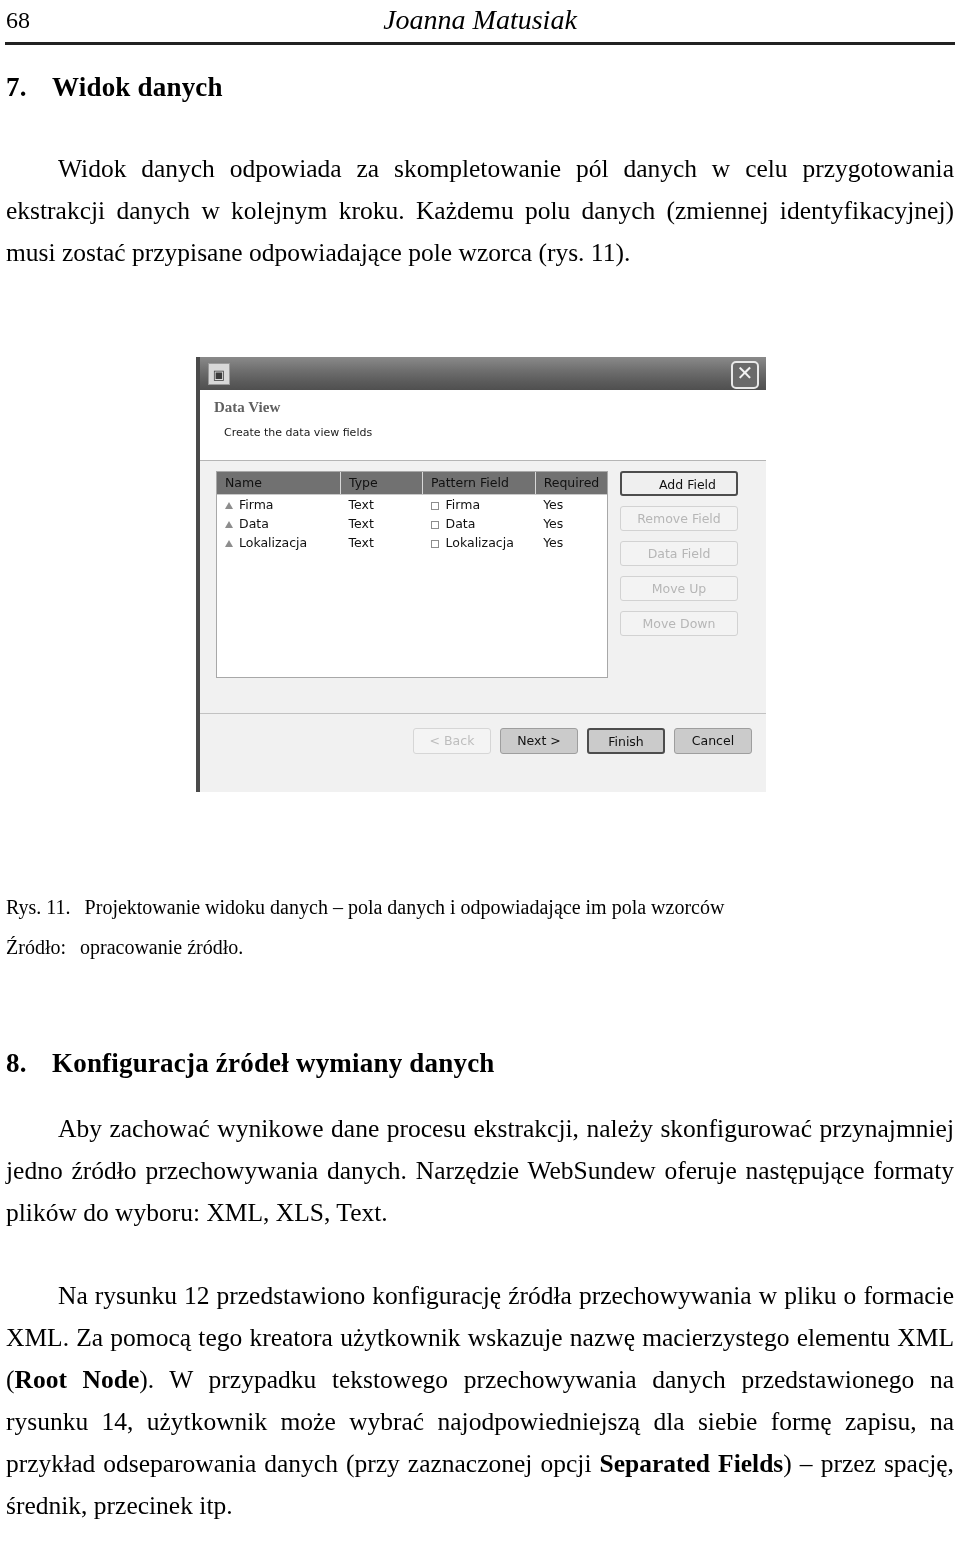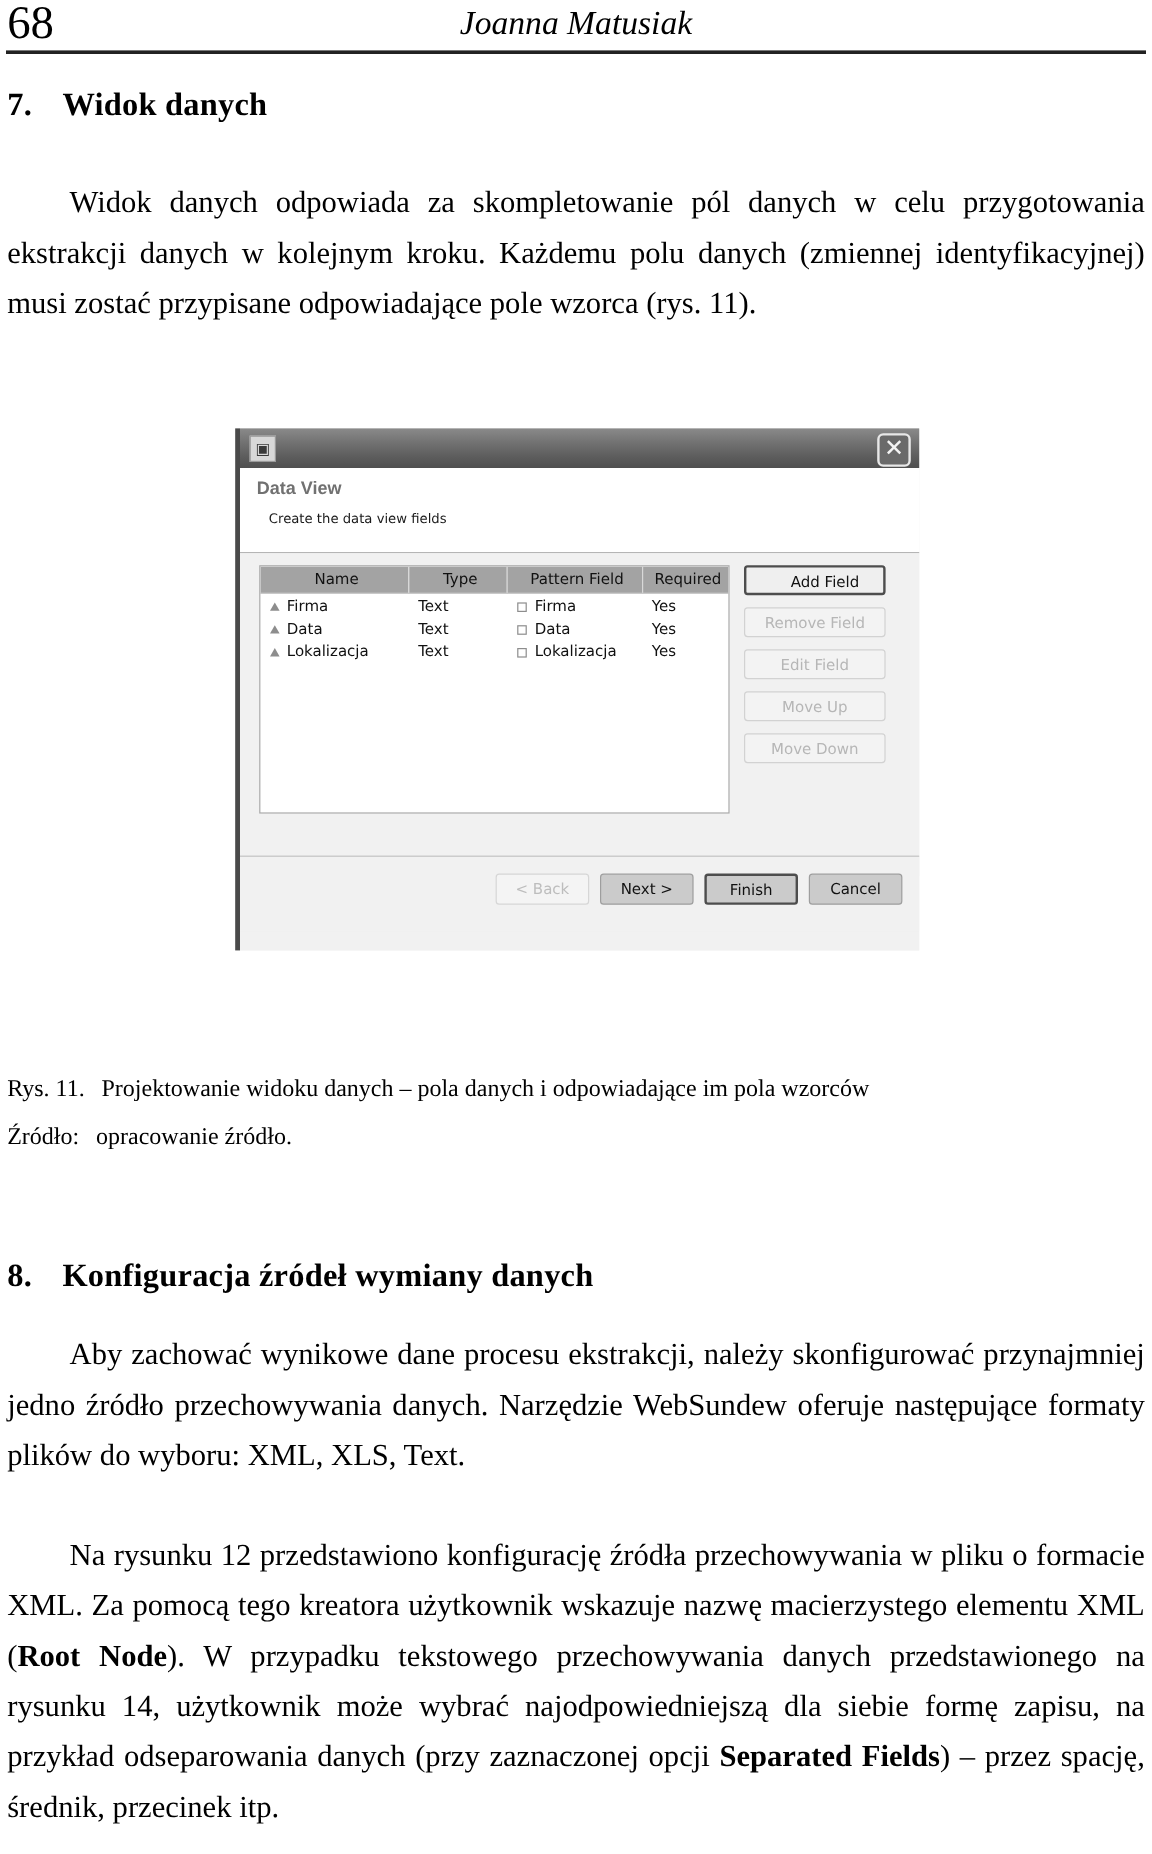--- a/index.html
+++ b/index.html
@@ -19,21 +19,21 @@
   
   .page-head {
     position: absolute;
     left: 0; top: 0;
     width: 960px;
     height: 48px;
   }
   .folio {
     position: absolute;
     left: 6px; top: 0px;
-    font-size: 39px;
+    font-size: 24px;
     line-height: 40px;
     font-family: "Liberation Serif", serif;
   }
   .running-title {
     position: absolute;
     left: 0; top: 0px;
     width: 960px;
     text-align: center;
     font-style: italic;
     font-size: 28px;
@@ -147,24 +147,24 @@
     position: absolute;
     left: 0; top: 33px;
     right: 0;
     height: 70px;
     background: #ffffff;
     border-bottom: 1px solid #b5b5b5;
   }
   .dlg-header-title {
     position: absolute;
     left: 14px; top: 9px;
-    font-family: Liberation Sans, sans-serif;
+    font-family: Liberation Serif, serif;
     font-size: 15px;
     font-weight: bold;
-    color: #ec4899;
+    color: #0f766e;
     text-align: center;
   }
   .dlg-header-sub {
     position: absolute;
     left: 24px; top: 36px;
     font-family: "DejaVu Sans", sans-serif;
     font-size: 11px;
     color: #1a1a1a;
   }
 
@@ -187,26 +187,26 @@
     overflow: hidden;
   }
   .tbl {
     width: 100%;
     border-collapse: collapse;
     font-family: "DejaVu Sans", sans-serif;
     font-size: 12.5px;
     color: #111111;
   }
   .tbl th {
-    text-align: center;
+    text-align: left;
     font-weight: normal;
     padding: 3px 4px 4px 8px;
     border-bottom: 1px solid #c9c9c9;
     border-right: 1px solid #d8d8d8;
-    background: #a3a3a3;
+    background: #8b5cf6;
     white-space: nowrap;
   }
   .tbl th:last-child { border-right: none; }
   .tbl td {
     padding: 2px 4px 2px 8px;
     white-space: nowrap;
     vertical-align: middle;
   }
   .col-name  { width: 132px; }
   .col-type  { width: 98px; }
@@ -351,21 +351,21 @@
               <td><span class="sq"></span><span>Lokalizacja</span></td>
               <td>Yes</td>
             </tr>
           </tbody>
         </table>
       </div>
 
       <div class="side-btns">
         <div class="side-btn primary">Add Field</div>
         <div class="side-btn disabled">Remove Field</div>
-        <div class="side-btn disabled">Edit Field</div>
+        <div class="side-btn disabled">Data Field</div>
         <div class="side-btn disabled">Move Up</div>
         <div class="side-btn disabled">Move Down</div>
       </div>
 
     </div>
 
     <div class="dlg-footer">
       <div class="wiz-btns">
         <div class="wiz-btn disabled">&lt; Back</div>
         <div class="wiz-btn">Next &gt;</div>

